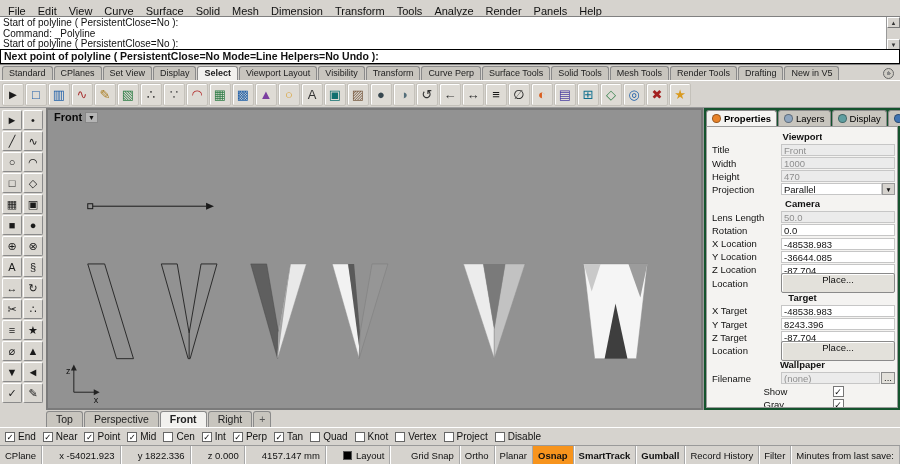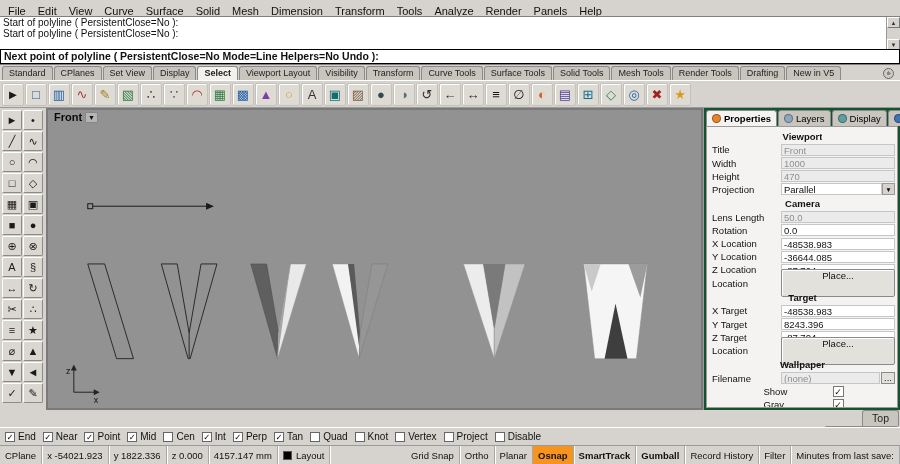--- a/index.html
+++ b/index.html
@@ -59,47 +59,47 @@
   .prow { display:flex; align-items:center; height:12.6px; margin-bottom:0.6px; font-size:9.5px;justify-content:center; }
   .prow .plabel { width:72px; padding-left:3px; color:#111; white-space:nowrap; overflow:hidden; flex:0 0 auto; }
   .prow.section { font-weight:bold; height:14px; }
   .prow.section .plabel { width:auto; padding-left:1px; }
   .pvalue { flex:1; height:12px; line-height:11px; padding:0 2px; background:#fff; border:1px solid #c6c6c6;
     white-space:nowrap; overflow:hidden; }
   .prow.grayed .pvalue { background:#ebebeb; color:#8f8f8f; }
   .pdrop { display:none; width:13px; height:12px; line-height:11px; text-align:center; font-size:6.5px;
     background:#d6d3ce; border:1px solid #999; flex:0 0 auto; }
   .prow.dropdown .pdrop { display:block; }
-  .pbtn { display:none; flex:1; height:28px; line-height:11px; text-align:center; background:#e3e1db;
+  .pbtn { display:none; flex:1; height:20px; line-height:11px; text-align:center; background:#e3e1db;
     border:1px solid #8a8a8a; border-radius:2px; box-shadow:inset 1px 1px 0 #fff; cursor:pointer; }
   .prow.button .pbtn { display:block; }
   .pfile { display:none; width:14px; height:12px; line-height:9px; text-align:center; background:#e3e1db;
     border:1px solid #8a8a8a; margin-left:1px; flex:0 0 auto; cursor:pointer; }
   .prow.file .pfile { display:block; }
   .pcb { display:none; width:11px; height:11px; line-height:10px; text-align:center; font-size:9px; background:#fff;
     border:1px solid #777; color:transparent; flex:0 0 auto; }
   .prow.checkbox .pcb { display:block; }
   .prow.checked .pcb { color:#111; }
   
-  .vtabs { height:17px; display:flex; align-items:flex-end; padding-left:46px; background:#d6d3ce; overflow:hidden;flex-direction:column; }
+  .vtabs { height:17px; display:flex; align-items:flex-end; padding-left:46px; background:#d6d3ce; overflow:hidden; }
   .vtab { height:16px; line-height:15px; padding:0 9px; font-size:10.5px; background:#c8c5be; border:1px solid #8a8a8a;
     border-bottom:none; border-radius:3px 3px 0 0; margin-right:1px; color:#222; cursor:pointer; white-space:nowrap; }
   .vtab.active { background:#f2f1ee; font-weight:bold; }
   .vtab.icon { padding:0 5px; color:#555; }
   
   .osnap { height:18px; display:flex; align-items:center; gap:7px; padding-left:5px; background:#d6d3ce;
     border-top:1px solid #fff; overflow:hidden; }
   .os-item { display:flex; align-items:center; gap:3px; font-size:10px; color:#111; cursor:pointer; white-space:nowrap; }
   .os-cb { width:10px; height:10px; line-height:9px; text-align:center; font-size:8.5px; background:#fff;
     border:1px solid #666; color:transparent; }
   .os-item.checked .os-cb { color:#111; }
   
   .statusbar { height:19px; display:flex; align-items:stretch; background:#d6d3ce; border-top:1px solid #9a9a9a;
     font-size:9.5px; overflow:hidden; }
-  .st-group-left { display:flex; }
+  .st-group-left { display:flex;gap:12px; }
   .st-group-right { display:flex; margin-left:auto; }
   .st-cell { display:flex; align-items:center; padding:0 5px; border-right:1px solid #a8a8a8; box-shadow:1px 0 0 #fff;
     white-space:nowrap; color:#111; cursor:pointer; }
   .st-cell.highlight { background:#f7941d; font-weight:bold; }
   .st-cell.bold { font-weight:bold; }
   .st-cell .sw { display:none; width:9px; height:9px; background:#000; border:1px solid #555; margin-right:4px; }
   .st-cell.swatch .sw { display:inline-block; }
 </style>
 </head>
 <body>
@@ -119,41 +119,42 @@
     <span class="menu-item">Analyze</span>
     <span class="menu-item">Render</span>
     <span class="menu-item">Panels</span>
     <span class="menu-item">Help</span>
   </div>
 
 <div class="cmd-area">
   <div class="cmd-lines">
 
   <div class="cmd-line">Start of polyline ( PersistentClose=No ):</div>
+      <div class="cmd-line">Command: _Polyline</div>
       <div class="cmd-line">Start of polyline ( PersistentClose=No ):</div>
     </div>
   <div class="cmd-scroll">
     <div class="scroll-btn">▲</div>
     <div class="scroll-btn">▼</div>
   </div>
   <div class="cmd-prompt">Next point of polyline ( PersistentClose=No Mode=Line Helpers=No Undo ):</div>
 </div>
 
 <div class="tabbar">
   <div class="tabbar-list">
 
   <span class="ttab">Standard</span>
       <span class="ttab">CPlanes</span>
       <span class="ttab">Set View</span>
       <span class="ttab">Display</span>
       <span class="ttab active">Select</span>
       <span class="ttab">Viewport Layout</span>
       <span class="ttab">Visibility</span>
       <span class="ttab">Transform</span>
-      <span class="ttab">Curve Tools</span>
+      <span class="ttab">Curve Perp</span>
       <span class="ttab">Surface Tools</span>
       <span class="ttab">Solid Tools</span>
       <span class="ttab">Mesh Tools</span>
       <span class="ttab">Render Tools</span>
       <span class="ttab">Drafting</span>
       <span class="ttab">New in V5</span>
     </div>
   <span class="tab-gear"></span>
 </div>
 

